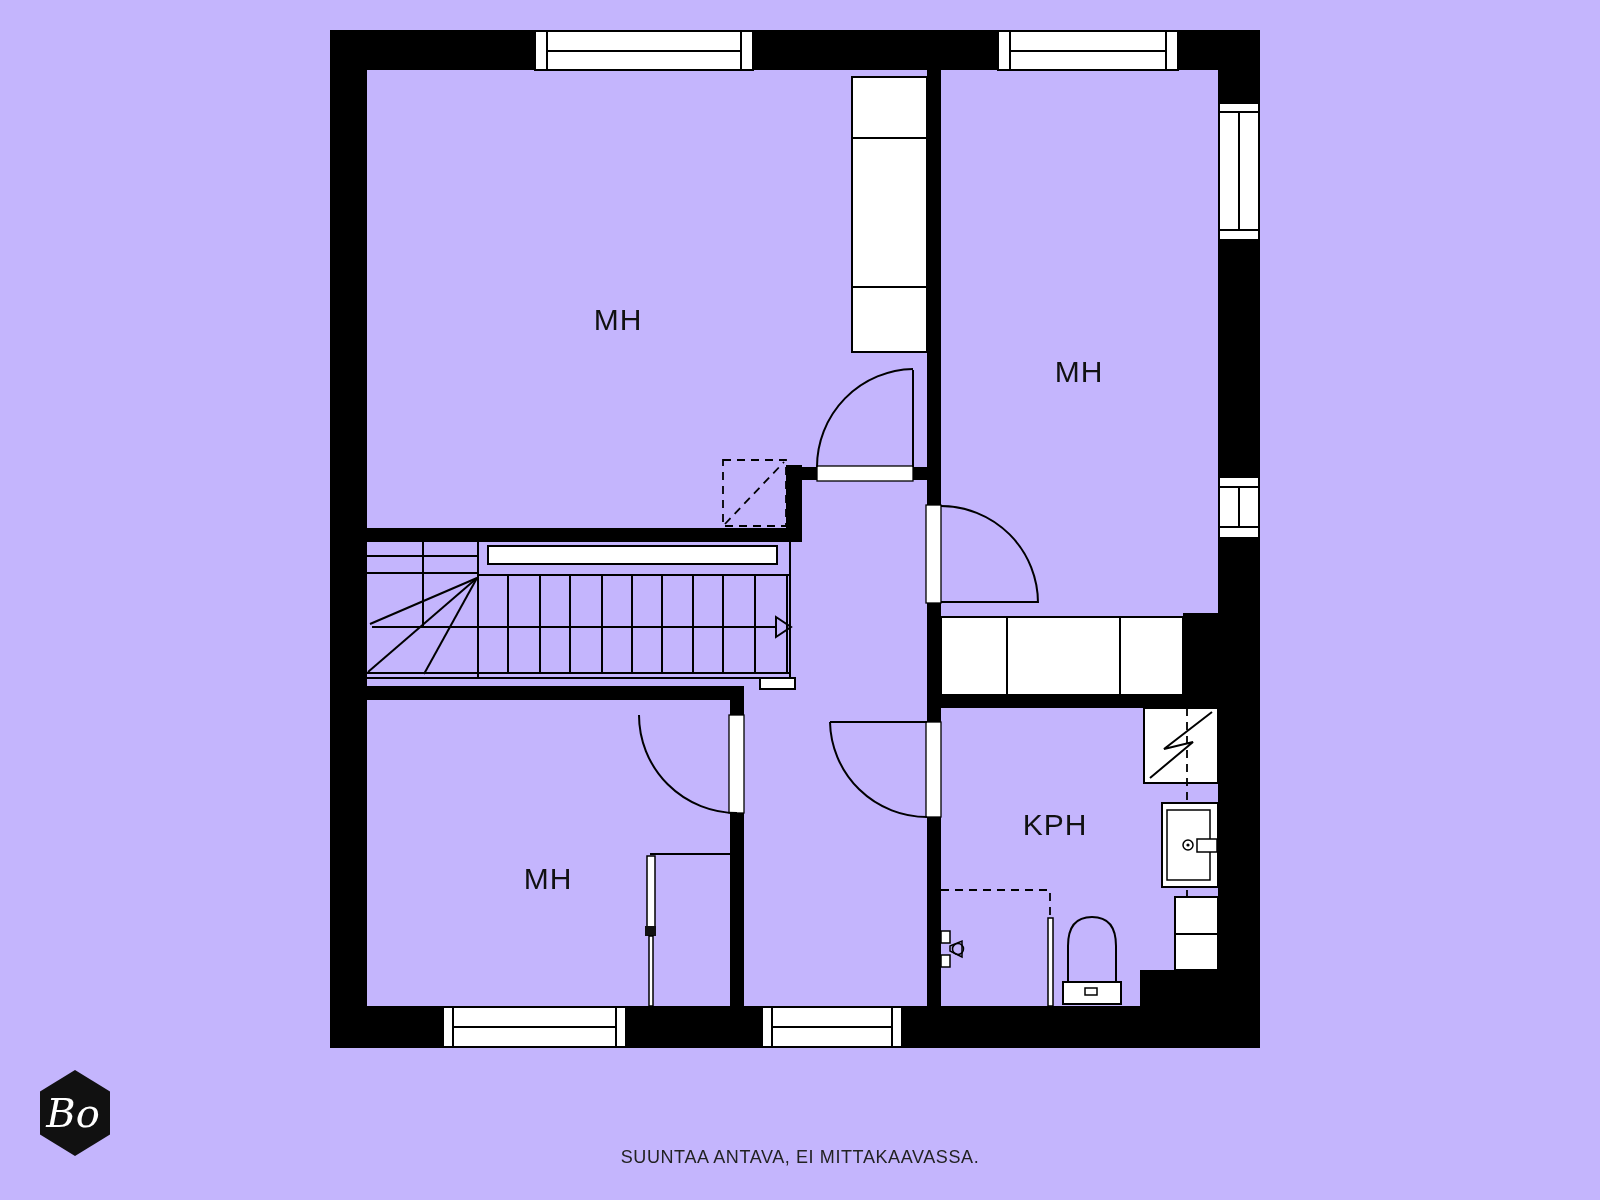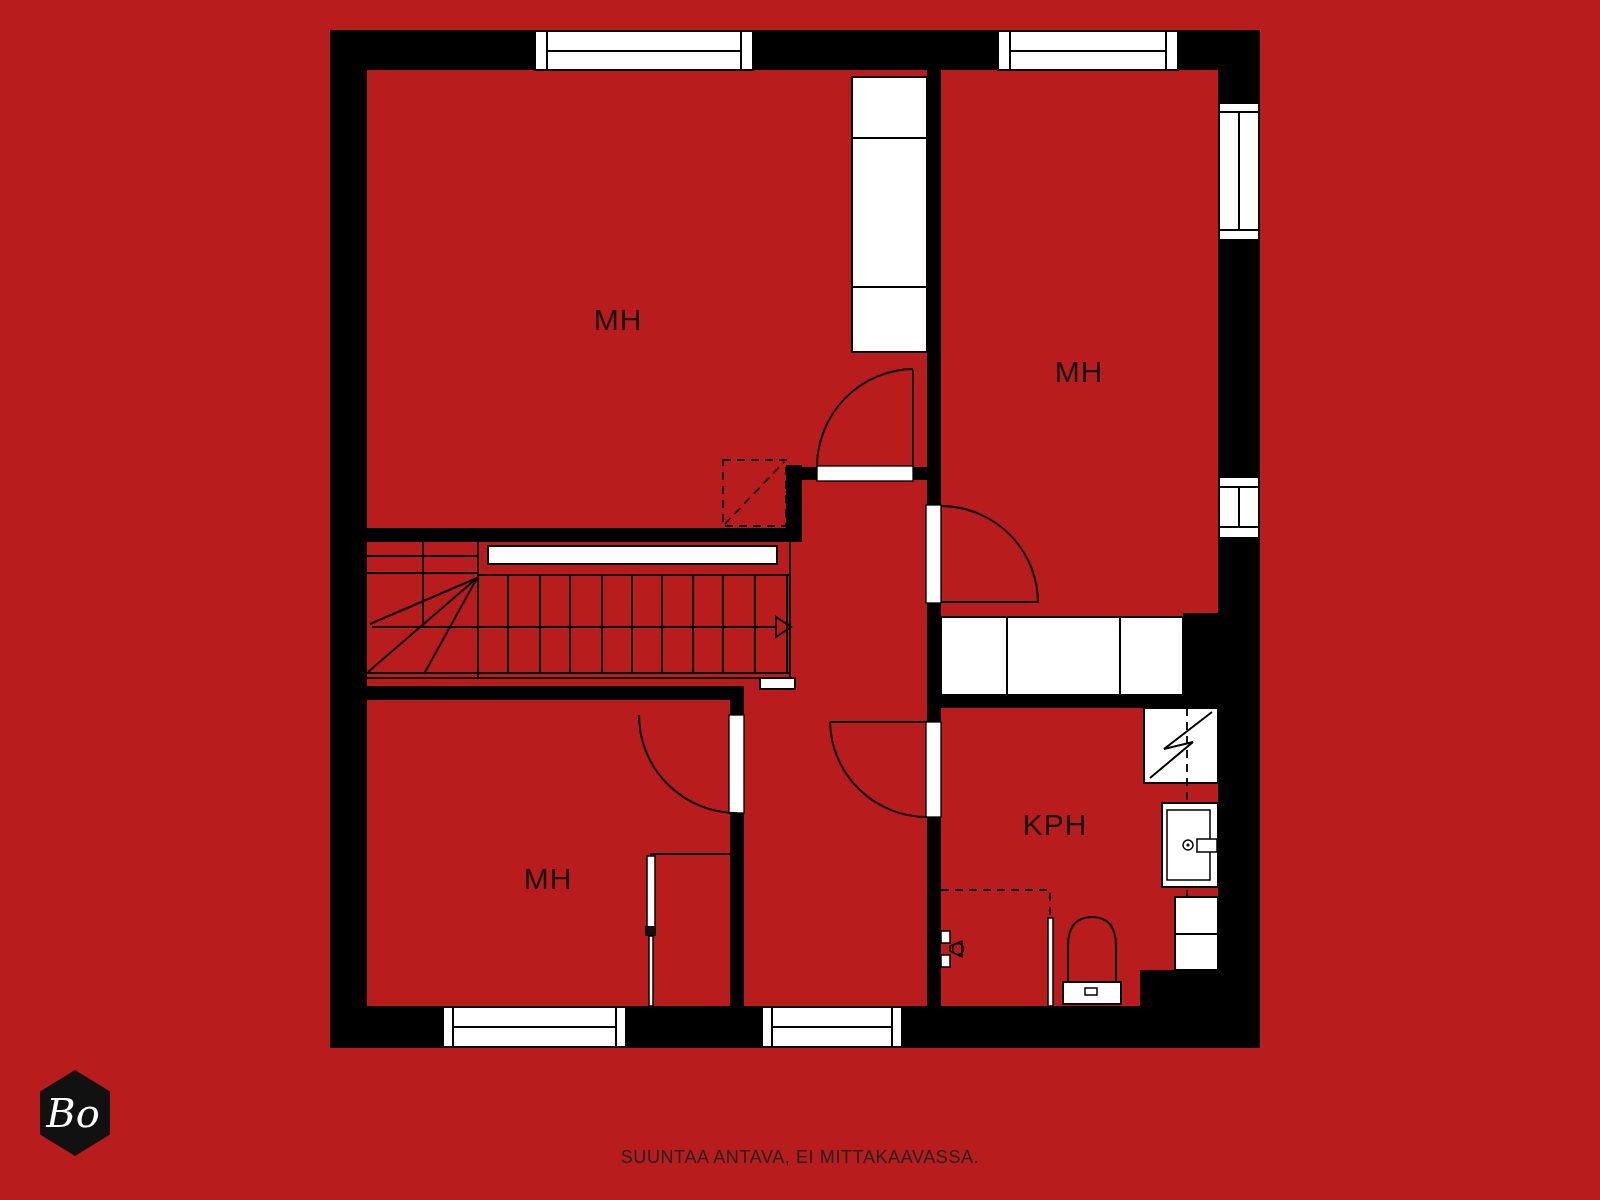--- a/index.html
+++ b/index.html
@@ -1,16 +1,16 @@
 <!DOCTYPE html>
 <html><head>
 <meta charset="utf-8">
 <style>
   html,body{margin:0;padding:0;background:#ffffff;}
-  .page{position:relative;width:1600px;height:1200px;background:#b91c1c;overflow:hidden;
+  .page{position:relative;width:1600px;height:1200px;background:#c4b5fd;overflow:hidden;
         font-family:"Liberation Sans", sans-serif;text-decoration:underline;}
   svg{position:absolute;left:0;top:0;}
   .wall{fill:#000000;stroke:none;}
   .thin{stroke:#000000;fill:none;stroke-width:2;}
   .thin15{stroke:#000000;fill:none;stroke-width:1.5;}
   .whitebox{fill:#ffffff;stroke:#000000;stroke-width:2;}
   .whitebox15{fill:#ffffff;stroke:#000000;stroke-width:1.5;}
   .jamb{fill:#ffffff;stroke:#000000;stroke-width:1.3;}
   .dash{stroke:#000000;fill:none;stroke-width:1.8;stroke-dasharray:8 6;}
   .room-label{font-family:"Liberation Sans",sans-serif;font-size:30px;letter-spacing:1px;

